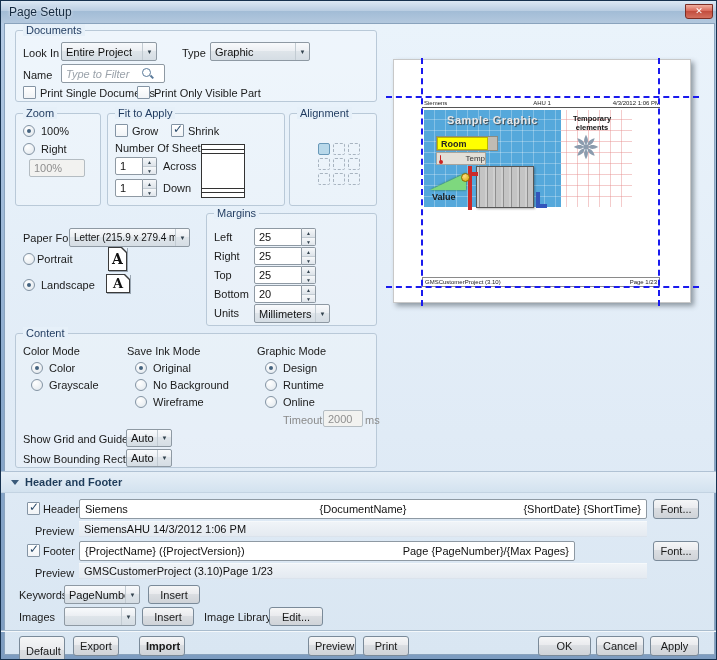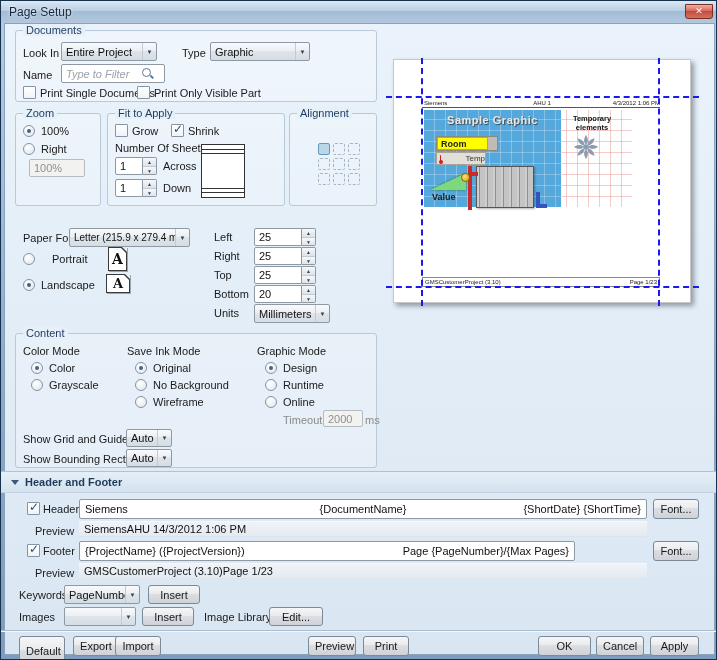--- a/index.html
+++ b/index.html
@@ -188,34 +188,37 @@
     <span class="acell"></span>
     <span class="acell"></span>
   </div>
 
   <span class="lbl" style="left:22px;top:231px;">Paper Form</span>
   <div class="combo" style="left:68px;top:227px;width:121px;height:19px;font-size:10px;">
     <span class="ctext">Letter (215.9 x 279.4 mm)</span>
     <span class="carr">▼</span>
   </div>
   <span class="radio" style="left:22px;top:252px;"></span>
-  <span class="lbl" style="left:51px;top:252px;">Portrait</span>
+  <span class="lbl" style="left:36px;top:252px;">Portrait</span>
   <div class="paper-icon" style="left:107px;top:246px;width:19px;height:24px;">
     <span class="foldl"></span>
       <span class="fold"></span>
     <span class="A" style="font-size:14px;">A</span>
   </div>
   <span class="radio sel" style="left:22px;top:278px;"></span>
   <span class="lbl" style="left:40px;top:278px;">Landscape</span>
   <div class="paper-icon" style="left:105px;top:273px;width:24px;height:19px;">
     <span class="foldl"></span>
       <span class="fold"></span>
     <span class="A" style="font-size:13px;">A</span>
   </div>
 
+  <div class="group" style="left:205px;top:212px;width:171px;height:113px;">
+    <span class="gtitle">Margins</span>
+  </div>
   <span class="lbl" style="left:213px;top:230px;">Left</span>
   <div class="spin" style="left:253px;top:227px;width:62px;height:18px;">
     <span class="sval">25</span>
     <span class="sarr">
         <span>▲</span>
         <span>▼</span>
       </span>
   </div>
   <span class="lbl" style="left:213px;top:249px;">Right</span>
   <div class="spin" style="left:253px;top:246px;width:62px;height:18px;">
@@ -394,19 +397,19 @@
     <span class="ctext"></span>
     <span class="carr">▼</span>
   </div>
   <button class="btn" style="left:141px;top:606px;width:52px;height:19px;">Insert</button>
   <span class="lbl" style="left:203px;top:610px;">Image Library</span>
   <button class="btn" style="left:268px;top:606px;width:54px;height:19px;">Edit...</button>
 
   <div class="sep" style="top:629px;"></div>
   <button class="btn" style="left:18px;top:635px;width:46px;height:30px;">Default</button>
   <button class="btn" style="left:72px;top:635px;width:46px;height:20px;">Export</button>
-  <button class="btn" style="left:114px;top:635px;width:46px;height:20px;">Import</button>
+  <button class="btn" style="left:138px;top:635px;width:46px;height:20px;font-weight:bold;">Import</button>
   <button class="btn" style="left:307px;top:635px;width:48px;height:20px;">Preview</button>
   <button class="btn" style="left:362px;top:635px;width:46px;height:20px;">Print</button>
   <button class="btn" style="left:537px;top:635px;width:53px;height:20px;">OK</button>
   <button class="btn" style="left:595px;top:635px;width:48px;height:20px;">Cancel</button>
   <button class="btn" style="left:649px;top:635px;width:49px;height:20px;">Apply</button>
 </div>
 
 </body></html>

